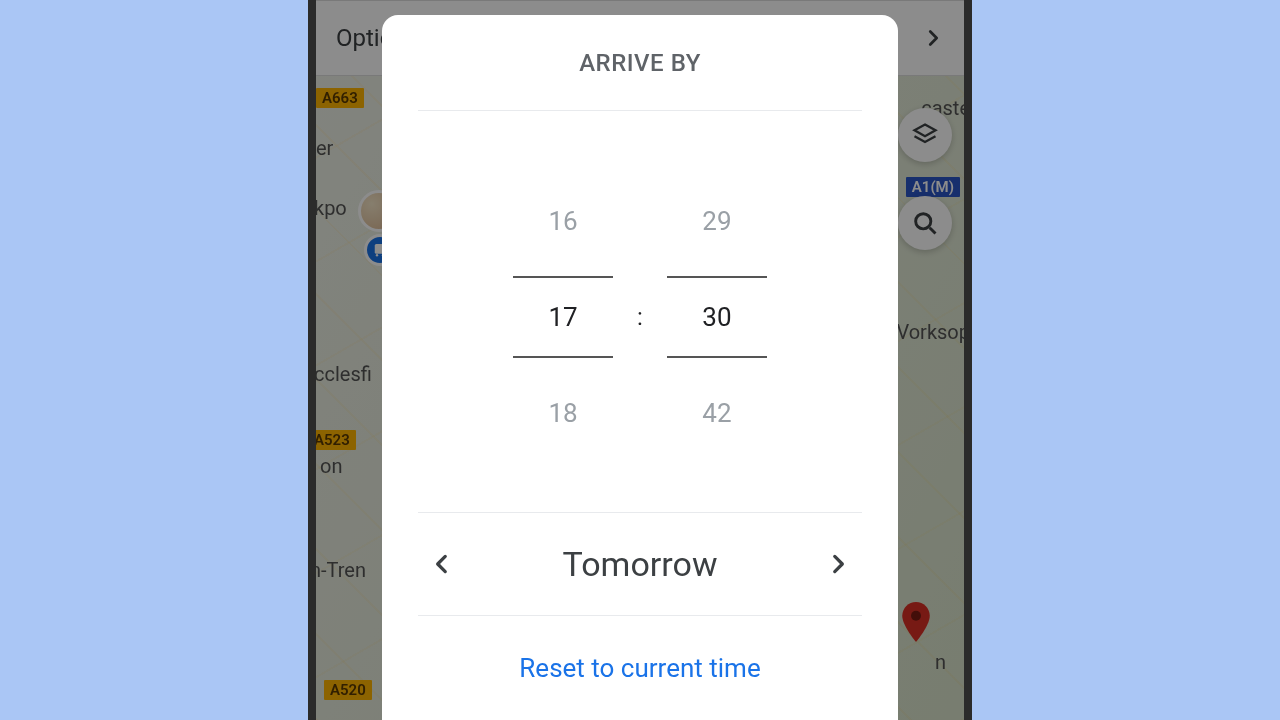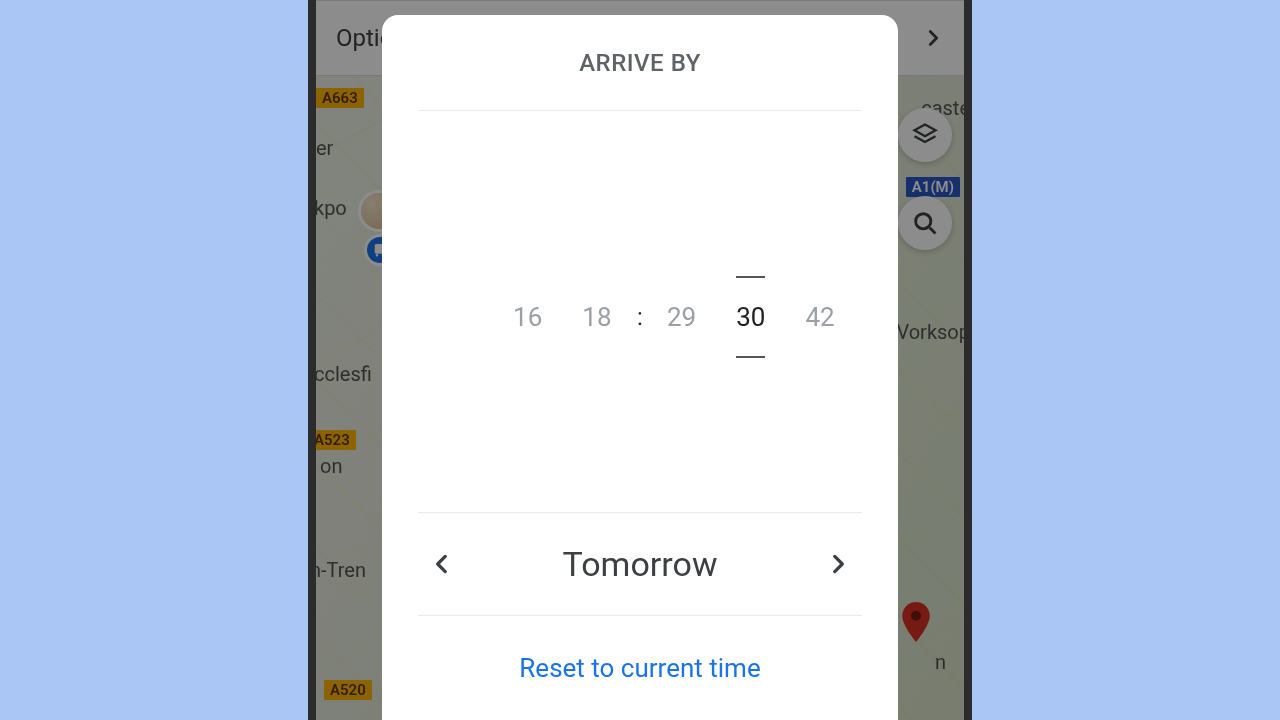--- a/index.html
+++ b/index.html
@@ -165,21 +165,21 @@
       flex: 1;
       display: flex;
       align-items: center;
       justify-content: center;
       gap: 24px;
       padding: 50px 0 40px;
     }
     .wheel {
       width: 100px;
       display: flex;
-      flex-direction: row;
+      flex-direction: column;
       align-items: center;
       gap: 40px;
       position: relative;
     }
     .wheel .faded {
       color: #9aa0a6;
       font-size: 26px;
     }
     .wheel .selected {
       color: #202124;
@@ -290,20 +290,21 @@
     <div class="scrim"></div>
 
     <div class="dialog">
       <div class="tabs">
         <div class="tab">ARRIVE BY</div>
       </div>
 
       <div class="time-picker">
         <div class="wheel">
           <div class="faded">16</div>
+          <div class="selected">17</div>
           <div class="faded">18</div>
         </div>
         <div class="colon">:</div>
         <div class="wheel">
           <div class="faded">29</div>
           <div class="selected">30</div>
           <div class="faded">42</div>
         </div>
       </div>
 

